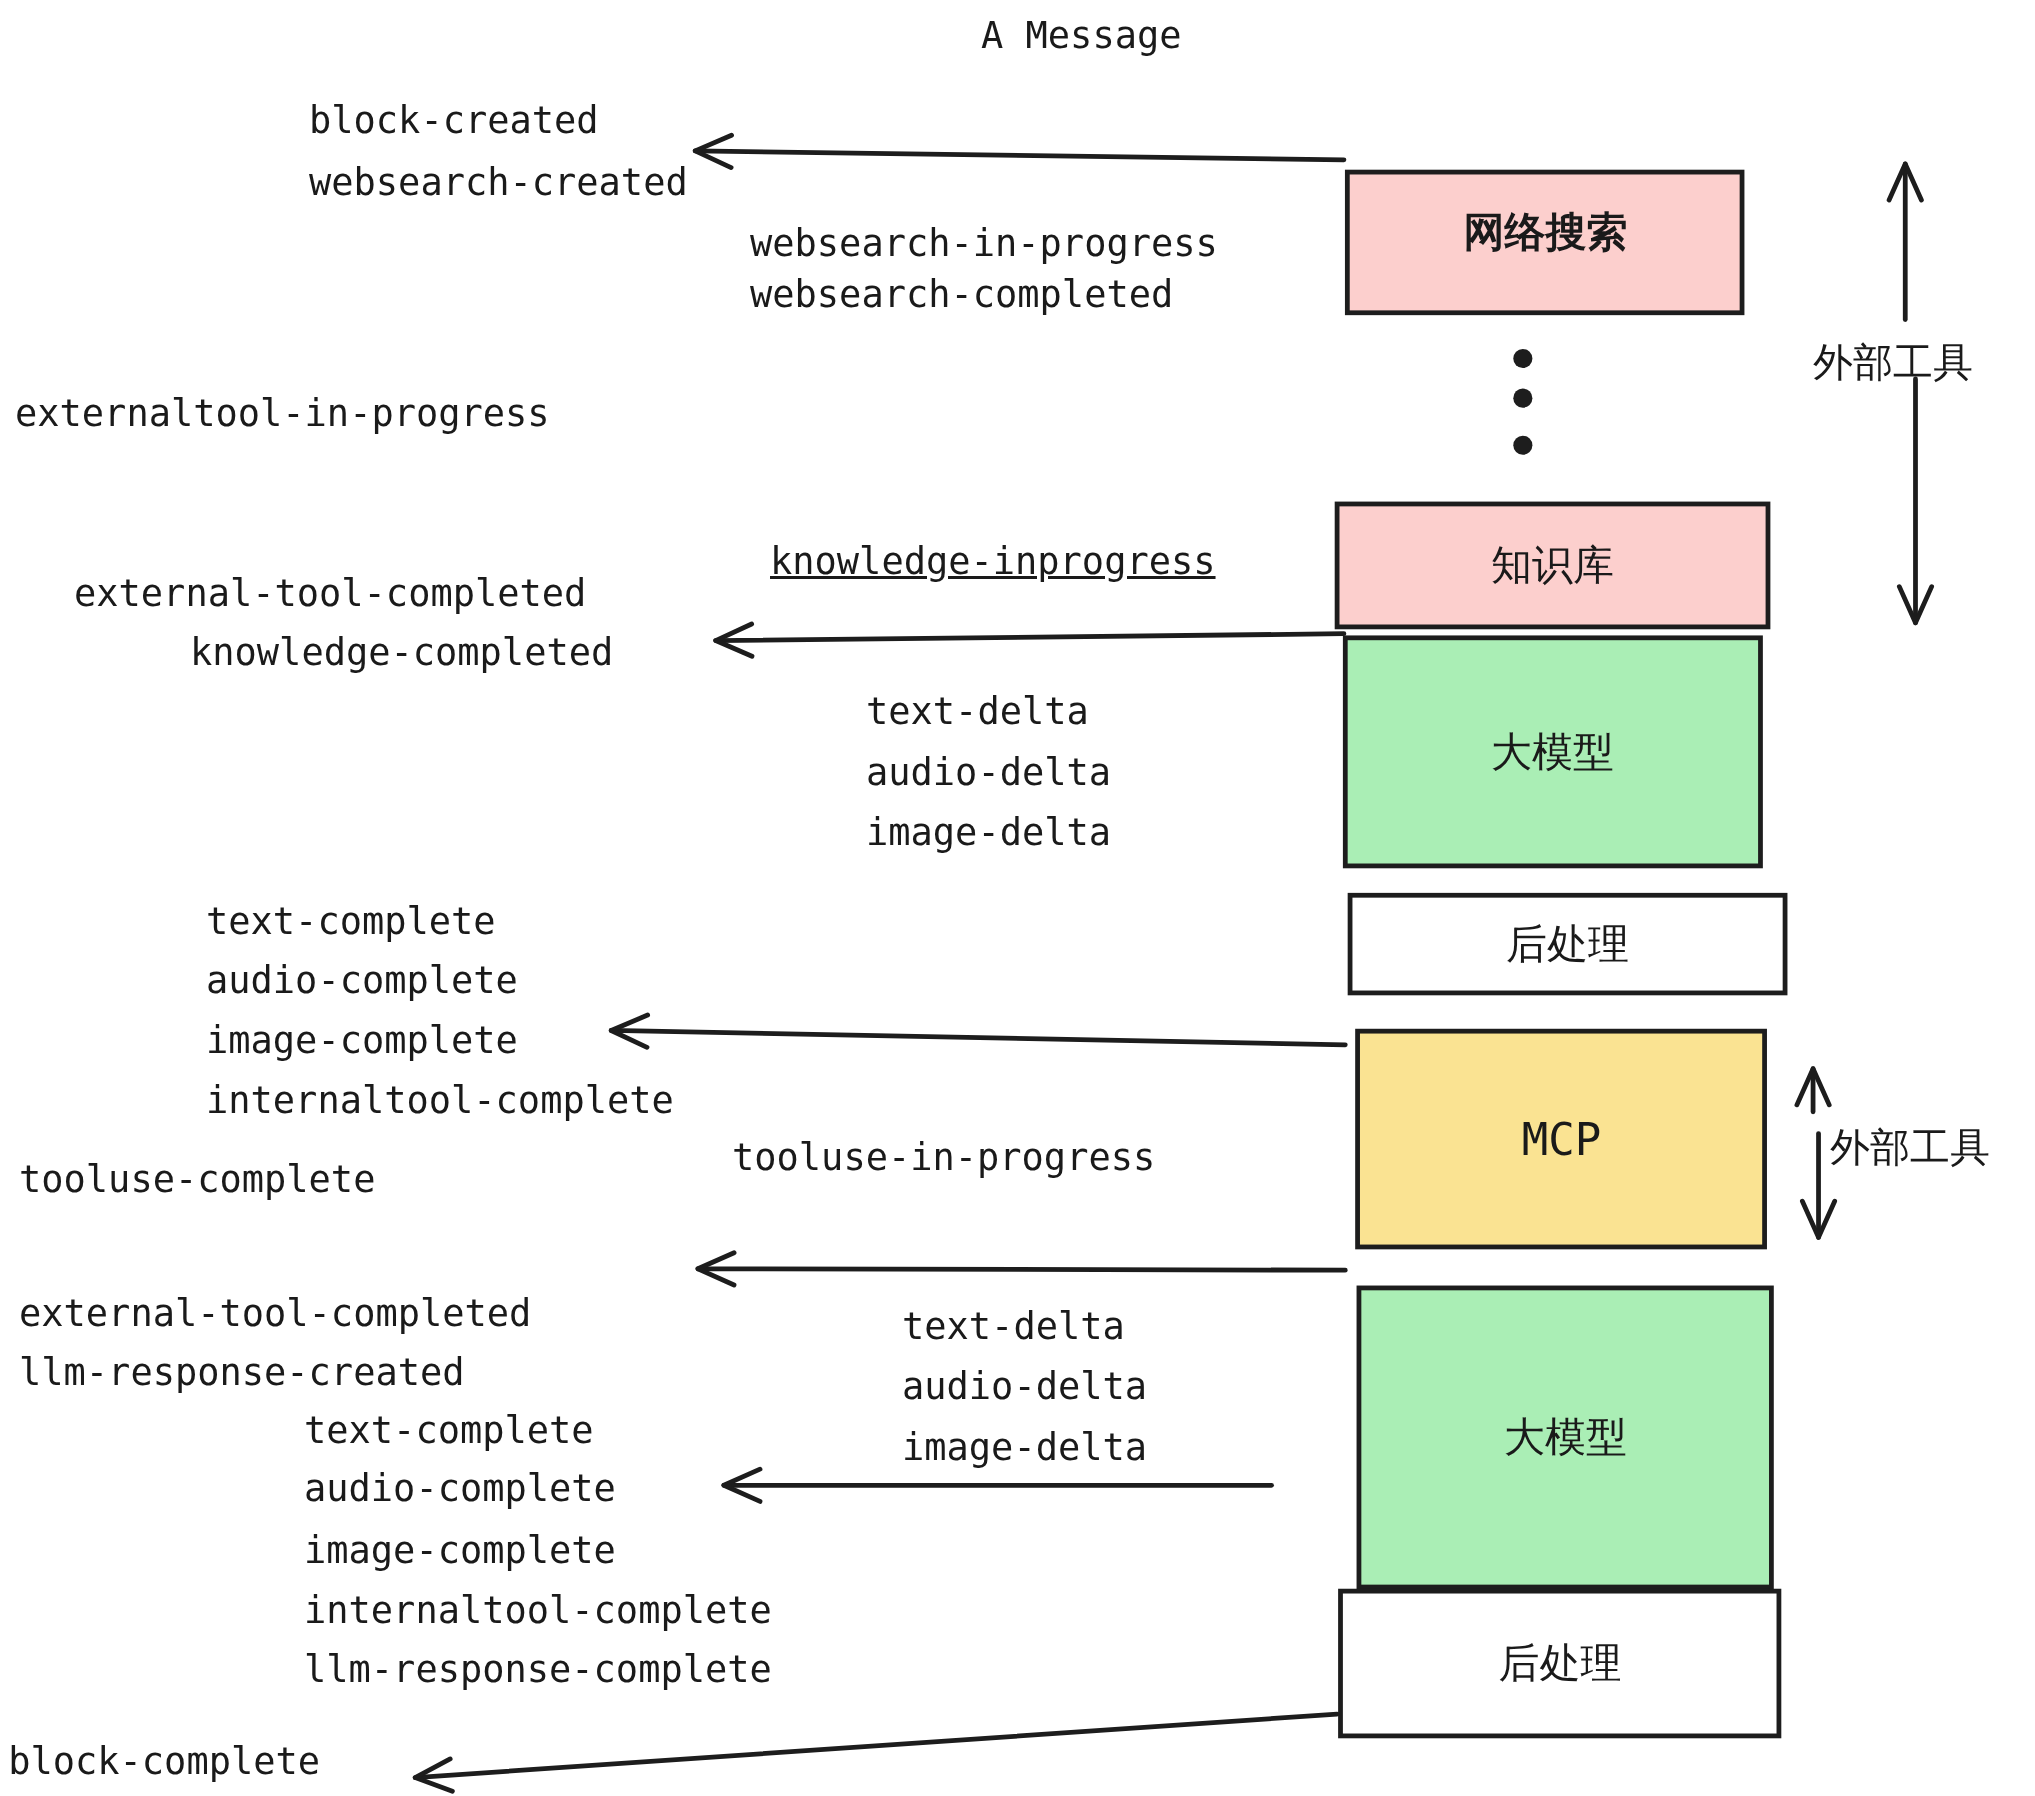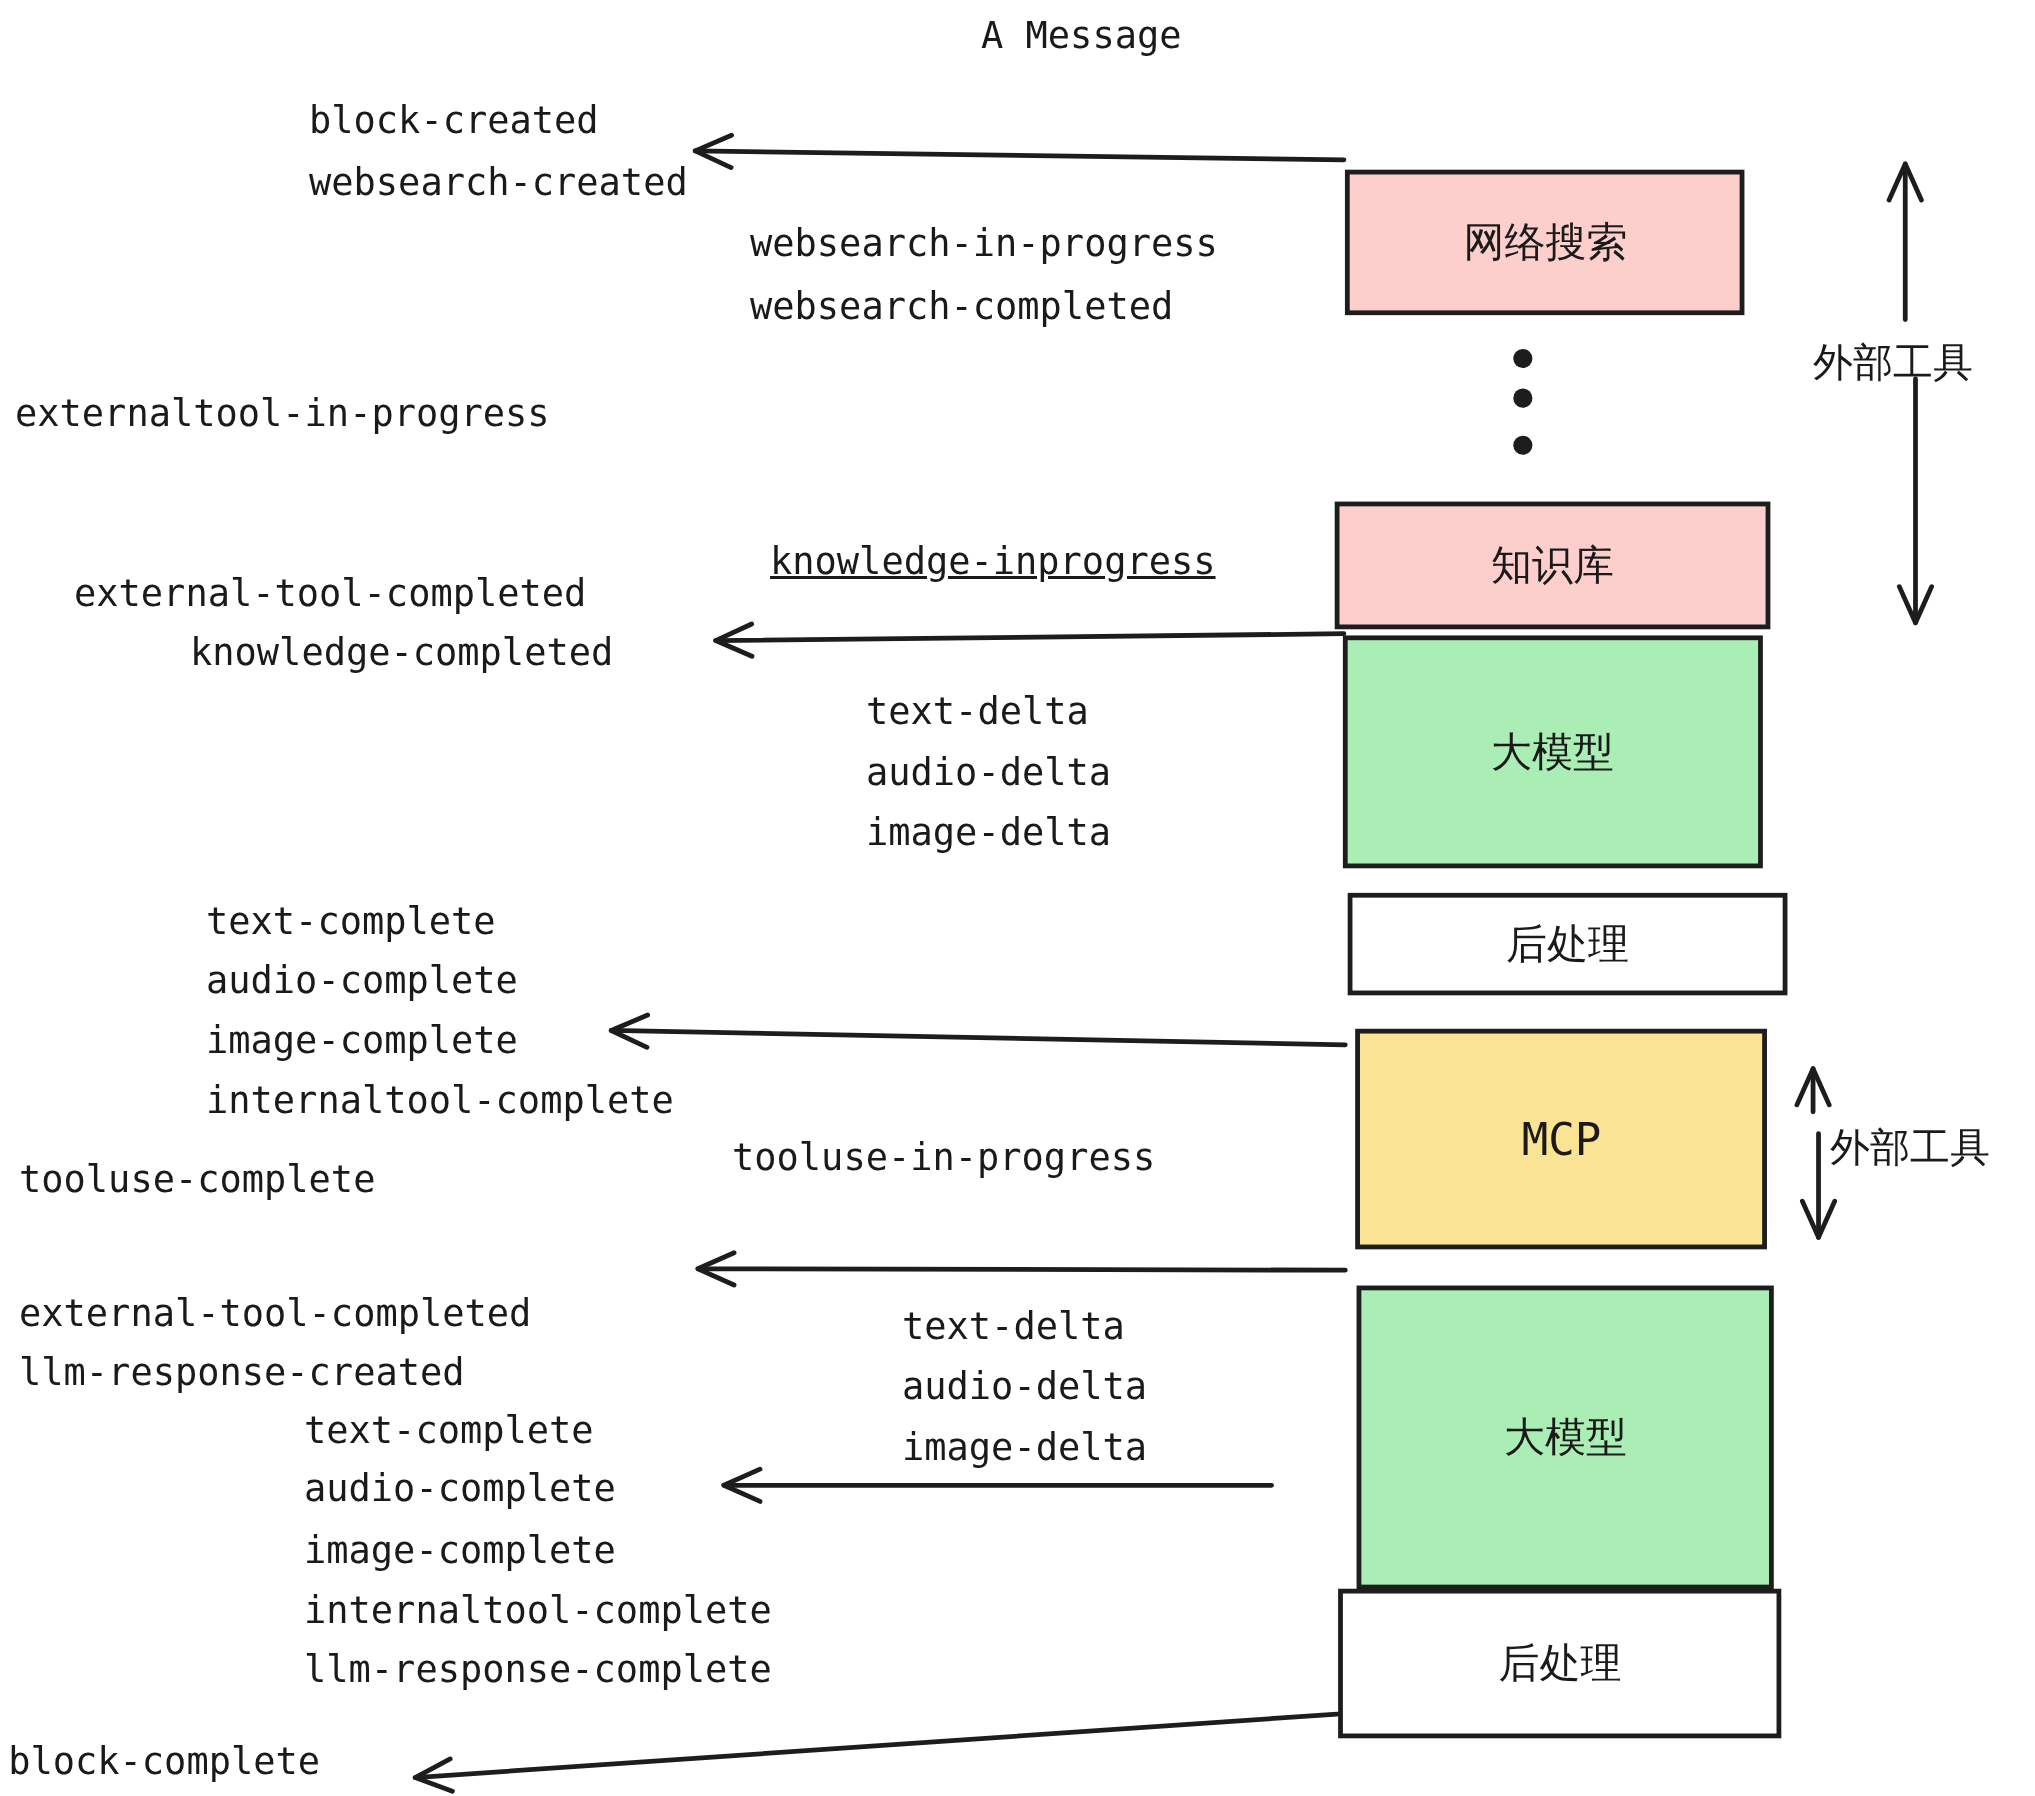--- a/index.html
+++ b/index.html
@@ -101,33 +101,33 @@
         <path d="M 2678.650106277455 1617.9591585381138 L 2655 1565 L 2631.349893722545 1617.9591585381138" fill="none" stroke="#1d1d1d" stroke-width="7" stroke-linecap="round" stroke-linejoin="round"></path>
       </g>
       <g>
         <line x1="2663" y1="1660" x2="2663" y2="1812" stroke="#1d1d1d" stroke-width="7" stroke-linecap="round"></line>
         <path d="M 2639.349893722545 1759.0408414618862 L 2663 1812 L 2686.650106277455 1759.0408414618862" fill="none" stroke="#1d1d1d" stroke-width="7" stroke-linecap="round" stroke-linejoin="round"></path>
       </g>
     </svg>
 
   <div id="textlayer">
     <div class="title" id="title-el" style="left:981px;top:13.7px;">A Message</div>
-  <div class="boxlabel" style="left: 1348px; top: 172px; width: 395px; height: 141px;">网络搜索</div>
+  <div class="boxlabel" style="left: 1348px; top: 162px; width: 395px; height: 141px; font-weight: bold;">网络搜索</div>
       <div class="boxlabel" style="left: 1337px; top: 504px; width: 431px; height: 123px;">知识库</div>
       <div class="boxlabel" style="left: 1345px; top: 638px; width: 415px; height: 228px;">大模型</div>
       <div class="boxlabel" style="left: 1350px; top: 895px; width: 435px; height: 98px;">后处理</div>
       <div class="boxlabel mono" style="left: 1358px; top: 1031px; width: 407px; height: 216px;">MCP</div>
       <div class="boxlabel" style="left: 1359px; top: 1288px; width: 413px; height: 299px;">大模型</div>
       <div class="boxlabel" style="left: 1341px; top: 1591px; width: 438px; height: 145px;">后处理</div>
       <div class="sidelabel" style="left: 1813px; top: 335px;">外部工具</div>
       <div class="sidelabel" style="left: 1830px; top: 1120px;">外部工具</div>
       <div class="evt" style="left: 309px; top: 102px;">block-created</div>
       <div class="evt" style="left: 309px; top: 164px;">websearch-created</div>
       <div class="evt" style="left: 750px; top: 205px; margin-top: 20px;">websearch-in-progress</div>
-      <div class="evt" style="left: 750px; top: 288px;">websearch-completed</div>
+      <div class="evt" style="left: 750px; top: 276px;">websearch-completed</div>
       <div class="evt" style="left: 15px; top: 395px;">externaltool-in-progress</div>
       <div class="evt" style="left: 770px; top: 543px; text-decoration: underline;">knowledge-inprogress</div>
       <div class="evt" style="left: 74px; top: 575px;">external-tool-completed</div>
       <div class="evt" style="left: 190px; top: 634px;">knowledge-completed</div>
       <div class="evt" style="left: 866px; top: 693px;">text-delta</div>
       <div class="evt" style="left: 866px; top: 754px;">audio-delta</div>
       <div class="evt" style="left: 866px; top: 814px;">image-delta</div>
       <div class="evt" style="left: 206px; top: 903px;">text-complete</div>
       <div class="evt" style="left: 206px; top: 962px;">audio-complete</div>
       <div class="evt" style="left: 206px; top: 1022px;">image-complete</div>

